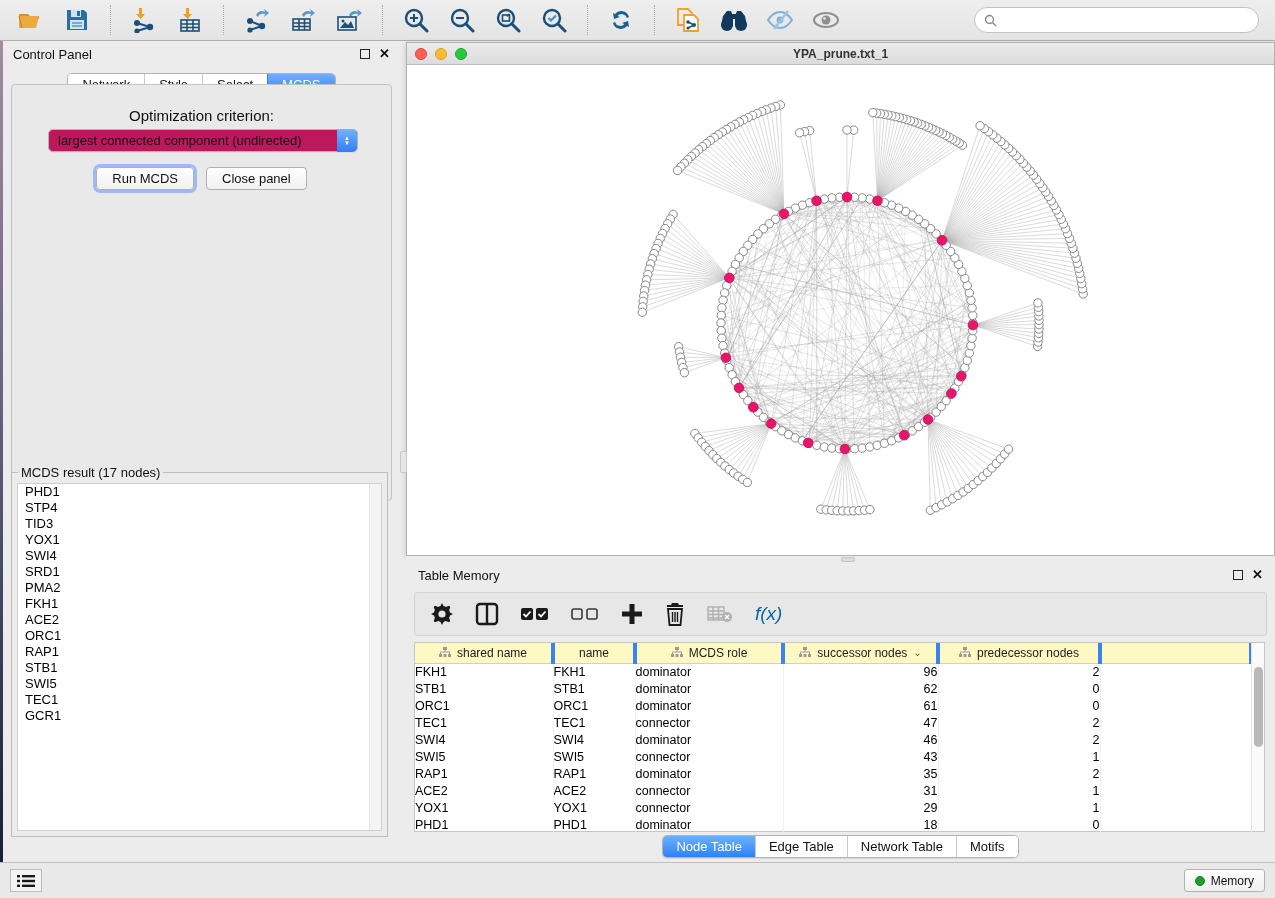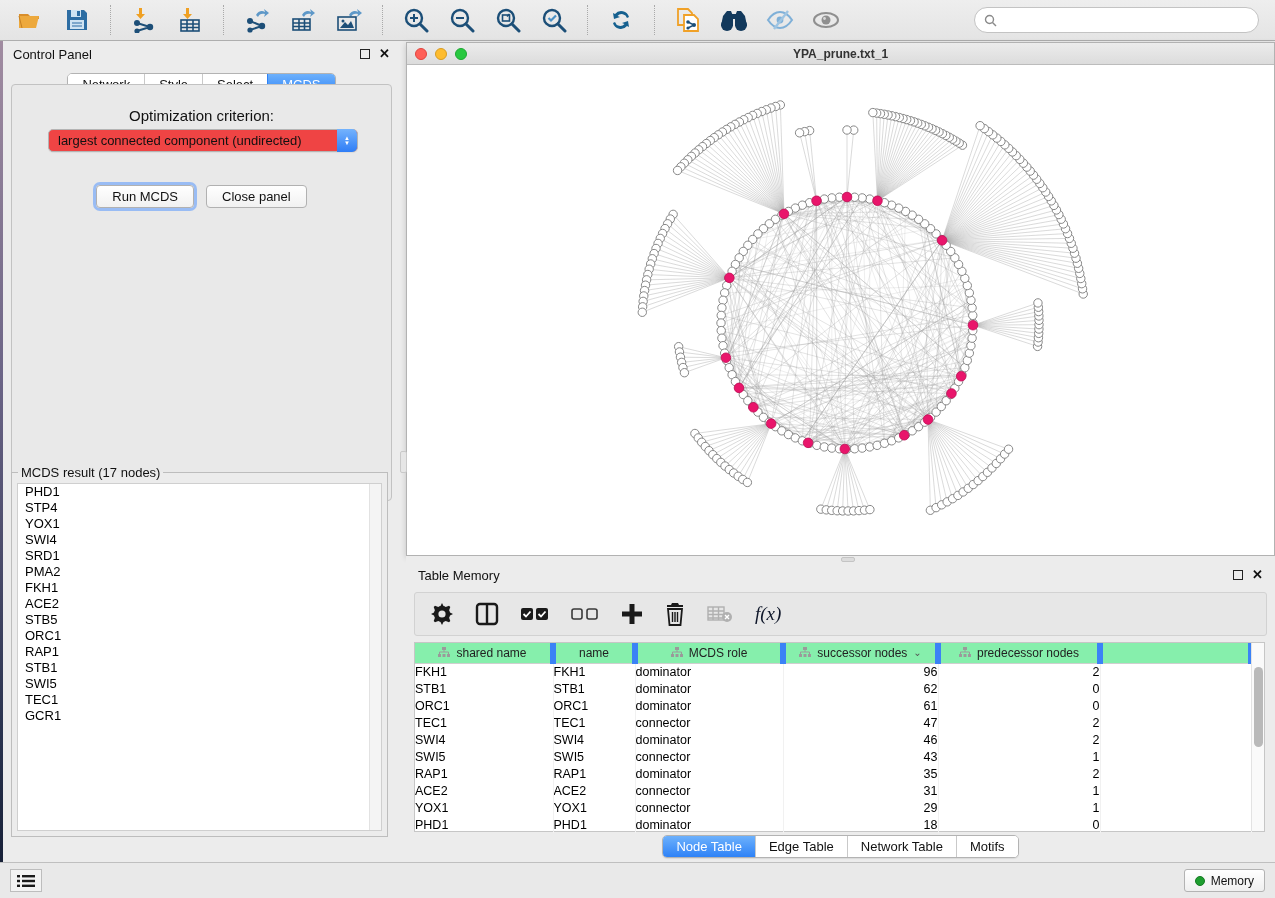--- a/index.html
+++ b/index.html
@@ -36,28 +36,28 @@
   .seg { display:flex; border:1px solid #b3b3b3; border-radius:5px; overflow:hidden;
     background:#fff; box-shadow:0 1px 1px rgba(0,0,0,.08); }
   .seg .tab { padding:3px 14px; font-size:13px; color:#111; background:#fff;
     border-left:1px solid #c9c9c9; cursor:default; }
   .seg .tab:first-child { border-left:none; }
   .seg .tab.active { background:linear-gradient(#6db1fc,#2e82f7); color:#fff; border-left-color:#2e82f7; }
 
   .cp-box { position:absolute; left:8px; top:43px; width:381px; height:417px;
     background:#e9e9e9; border:1px solid #c2c2c2; border-radius:4px; }
   .opt-label { position:absolute; top:22px; width:100%; text-align:center; font-size:15px; color:#111; }
-  .dropdown { position:absolute; left:36px; top:44px; width:310px; height:23px; background:#ef4444;
+  .dropdown { position:absolute; left:36px; top:44px; width:310px; height:23px; background:#be185d;
     border:1px solid #b4b4b4; border-radius:5px; display:flex; align-items:center;
     font-size:13px; color:#111; padding-left:9px; box-shadow:0 1px 1px rgba(0,0,0,.06); }
   .dd-stepper { margin-left:auto; width:20px; height:23px; border-radius:0 5px 5px 0;
     background:linear-gradient(#74b3fd,#2f7df6); display:flex; flex-direction:column;
     align-items:center; justify-content:center; color:#fff; }
   .dd-stepper span { font-size:6px; line-height:5px; }
-  .cp-buttons { position:absolute; top:100px; width:100%; display:flex; justify-content:center; gap:12px; }
+  .cp-buttons { position:absolute; top:82px; width:100%; display:flex; justify-content:center; gap:12px; }
   .btn { font-size:13px; color:#111; background:linear-gradient(#ffffff,#f1f1f1);
     border:1px solid #b1b1b1; border-radius:4px; padding:3px 15px; cursor:default; }
   .btn.focus-ring { box-shadow:0 0 0 3px rgba(110,165,250,.65); }
 
   fieldset.mcds-result { position:absolute; left:8px; top:424px; width:377px; height:372px;
     border:1px solid #bdbdbd; background:#ececec; }
   fieldset.mcds-result legend { font-size:13px; color:#111; margin-left:6px; padding:0 3px; }
   .mcds-list { position:absolute; left:5px; top:3px; right:5px; bottom:5px; background:#fff;
     border:1px solid #cfcfcf; overflow:hidden; }
   .mcds-scroll { position:absolute; right:0; top:0; bottom:0; width:12px; background:#f4f4f4;
@@ -86,27 +86,27 @@
     border:1px solid #c4c4c4; border-radius:2px; }
 
   
   .table-panel { position:absolute; left:406px; top:562px; width:869px; height:300px; background:#ececec; }
   .tp-header { position:absolute; left:0; top:0; width:100%; height:26px; display:flex;
     align-items:center; padding:0 12px; font-size:13px; color:#111; }
   .tp-toolbar { position:absolute; left:8px; top:30px; right:8px; height:44px;
     background:#e7e7e7; border:1px solid #d2d2d2; border-radius:3px;
     display:flex; align-items:center; gap:22px; padding:0 16px; }
   .tp-tool { display:flex; align-items:center; justify-content:center; }
-  .fx-label { font-family:Liberation Serif, serif; font-style:italic; font-size:19px; color:#0f172a; }
+  .fx-label { font-family:Liberation Sans, sans-serif; font-style:italic; font-size:19px; color:#0369a1; }
 
   .tbl-wrap { position:absolute; left:8px; top:80px; width:851px; height:190px;
     background:#fff; border:1px solid #c6c6c6; }
   table.data { border-collapse:collapse; width:836px; table-layout:fixed; }
-  table.data th { height:20px; background:#86efac; border-bottom:1px solid #cfcfcf;
-    border-right:6px solid #3b82f6; font-size:12px; font-weight:normal; color:#222;
+  table.data th { height:20px; background:#fef9c3; border-bottom:1px solid #cfcfcf;
+    border-right:4px solid #3b82f6; font-size:12px; font-weight:normal; color:#222;
     white-space:nowrap; overflow:hidden; }
   table.data td { height:17px; font-size:12.5px; color:#000; border-right:1px solid #f1f1f1;
     white-space:nowrap; overflow:hidden; padding:0; }
   td.l { text-align:left; padding-left:8px; }
   td.r { text-align:right; padding-right:18px; }
   .th-inner { display:flex; align-items:center; justify-content:center; gap:6px; }
   .sort-chev { font-size:10px; color:#555; }
   .tbl-scroll { position:absolute; right:0; top:0; width:13px; height:188px;
     background:#fafafa; border-left:1px solid #e3e3e3; }
   .tbl-thumb { position:absolute; left:2px; top:24px; width:9px; height:80px;
@@ -349,27 +349,27 @@
         <button class="btn">Close panel</button>
       </div>
     </div>
 
     <fieldset class="mcds-result">
       <legend>MCDS result (17 nodes)</legend>
       <div class="mcds-list" id="mcds-list">
         <div class="mcds-scroll"></div>
       <div class="mcds-item">PHD1</div>
           <div class="mcds-item">STP4</div>
+          <div class="mcds-item">TID3</div>
           <div class="mcds-item">YOX1</div>
           <div class="mcds-item">SWI4</div>
           <div class="mcds-item">SRD1</div>
           <div class="mcds-item">PMA2</div>
           <div class="mcds-item">FKH1</div>
           <div class="mcds-item">ACE2</div>
-          <div class="mcds-item">STB5</div>
           <div class="mcds-item">ORC1</div>
           <div class="mcds-item">RAP1</div>
           <div class="mcds-item">STB1</div>
           <div class="mcds-item">SWI5</div>
           <div class="mcds-item">TEC1</div>
           <div class="mcds-item">GCR1</div>
         </div>
     </fieldset>
   </div>
 

